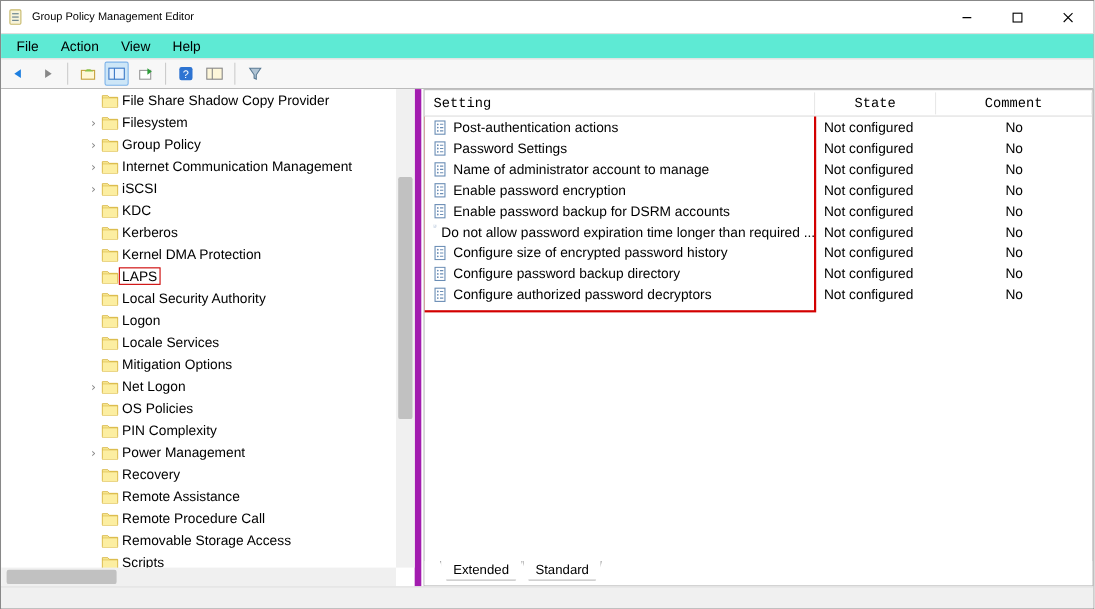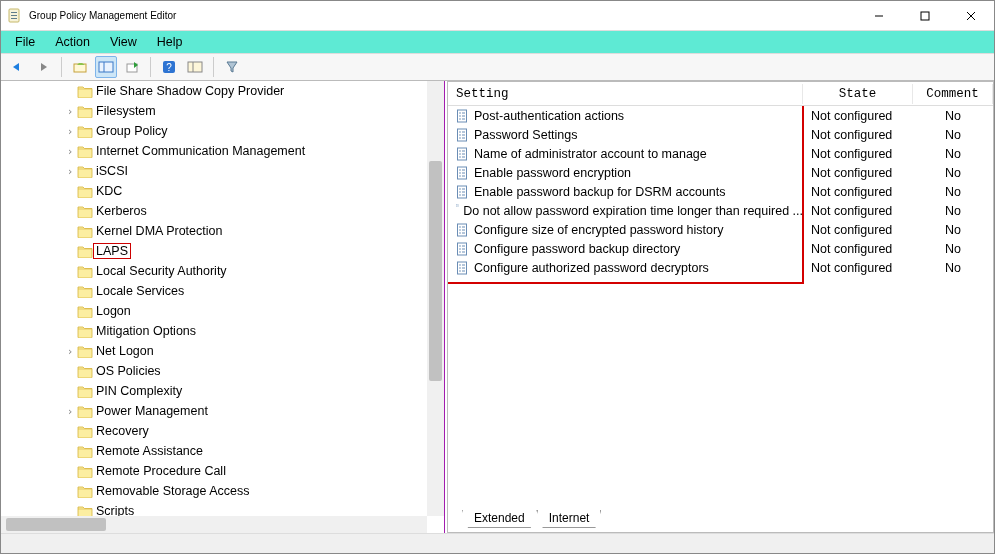--- a/index.html
+++ b/index.html
@@ -10,21 +10,21 @@
   .titlebar .title { flex:1; font-size:10px;}
   .win-controls { display:flex; height:100%;}
   .win-btn { width:46px; display:flex; align-items:center; justify-content:center; font-family: "Segoe MDL2 Assets", sans-serif; font-size:10px; cursor:default;}
   .menubar { height:22px; display:flex; align-items:center; padding:0 4px; background:#5eead4;}
   .menuitem { padding:2px 10px; cursor:default;}
   .toolbar { height:28px; display:flex; align-items:center; gap:4px; padding:0 5px; background:#f7f7f7; border-top:1px solid #ddd; border-bottom:1px solid #bbb;}
   .tbtn { width:22px; height:22px; display:flex; align-items:center; justify-content:center; border:1px solid transparent; border-radius:2px;}
   .tbtn.sel { background:#cde6f7; border-color:#7eb4ea;}
   .tsep { width:1px; height:20px; background:#ccc; margin:0 3px;}
   .content { flex:1; display:flex; overflow:hidden;}
-  .tree-pane { width:444px; border-right:1px solid #a21caf; display:flex; flex-direction:column; position:relative; background:#fff;}
+  .tree-pane { width:382px; border-right:6px solid #a21caf; display:flex; flex-direction:column; position:relative; background:#fff;padding-left:15px;}
   .tree-scroll { flex:1; overflow:hidden; position:relative;}
   .tree-inner { position:absolute; top:0; left:0; right:0;}
   .tree-item { display:flex; align-items:center; height:20px; padding-left:62px; white-space:nowrap; cursor:default;}
   .tree-caret { width:14px; text-align:center; color:#888; font-size:11px; font-family: monospace;}
   .tree-folder { width:16px; height:13px; display:inline-block; }
   .tree-label { padding:1px 3px;}
   .tree-label.selected { border:1px solid #c00; padding:0 2px;}
   .tree-pane .vscroll { position:absolute; right:0; top:0; bottom:17px; width:17px; background:#f0f0f0;}
   .vscroll .thumb { position:absolute; left:2px; right:2px; top:80px; height:220px; background:#c1c1c1; border-radius:2px;}
   .tree-pane .hscroll { position:absolute; left:0; right:17px; bottom:0; height:17px; background:#f0f0f0;}
@@ -249,31 +249,31 @@
               <span class="tree-label">Local Security Authority</span>
             </div>
             <div class="tree-item">
               <span class="tree-caret"></span>
               <span class="tree-folder">
                 <svg viewBox="0 0 16 13">
                   <path d="M1 2h5l1.5 1.5H15V12a1 1 0 0 1-1 1H2a1 1 0 0 1-1-1z" fill="#fceea1" stroke="#d6b33b" stroke-width="0.8"></path>
                   <path d="M1 4h14" stroke="#d6b33b" stroke-width="0.6"></path>
                 </svg>
               </span> 
+              <span class="tree-label">Logon</span>
+            </div>
+            <div class="tree-item">
+              <span class="tree-caret"></span>
+              <span class="tree-folder">
+                <svg viewBox="0 0 16 13">
+                  <path d="M1 2h5l1.5 1.5H15V12a1 1 0 0 1-1 1H2a1 1 0 0 1-1-1z" fill="#fceea1" stroke="#d6b33b" stroke-width="0.8"></path>
+                  <path d="M1 4h14" stroke="#d6b33b" stroke-width="0.6"></path>
+                </svg>
+              </span> 
               <span class="tree-label">Locale Services</span>
-            </div>
-            <div class="tree-item">
-              <span class="tree-caret"></span>
-              <span class="tree-folder">
-                <svg viewBox="0 0 16 13">
-                  <path d="M1 2h5l1.5 1.5H15V12a1 1 0 0 1-1 1H2a1 1 0 0 1-1-1z" fill="#fceea1" stroke="#d6b33b" stroke-width="0.8"></path>
-                  <path d="M1 4h14" stroke="#d6b33b" stroke-width="0.6"></path>
-                </svg>
-              </span> 
-              <span class="tree-label">Logon</span>
             </div>
             <div class="tree-item">
               <span class="tree-caret"></span>
               <span class="tree-folder">
                 <svg viewBox="0 0 16 13">
                   <path d="M1 2h5l1.5 1.5H15V12a1 1 0 0 1-1 1H2a1 1 0 0 1-1-1z" fill="#fceea1" stroke="#d6b33b" stroke-width="0.8"></path>
                   <path d="M1 4h14" stroke="#d6b33b" stroke-width="0.6"></path>
                 </svg>
               </span> 
               <span class="tree-label">Mitigation Options</span>
@@ -545,20 +545,20 @@
                   </svg>
                 </span>
                 <span>Configure authorized password decryptors</span>
               </div>
               <div class="cell-state">Not configured</div>
               <div class="cell-comment">No</div>
             </div>
           </div>
         <div class="bottom-tabs">
           <div class="tab">Extended</div>
-          <div class="tab active">Internet</div>
+          <div class="tab active">Standard</div>
         </div>
       </div>
     </div>
   </div>
 
   <div class="statusbar"></div>
 </div>
 
 </body></html>

